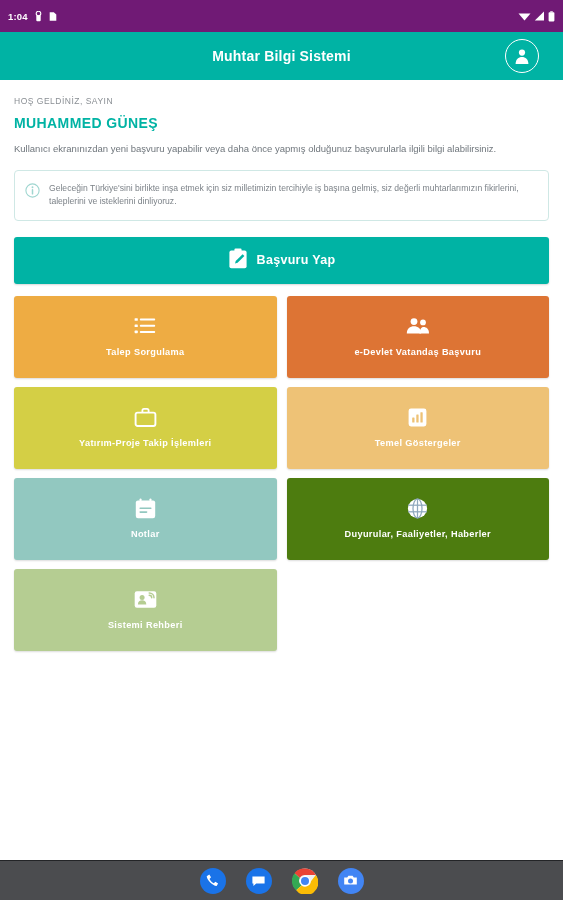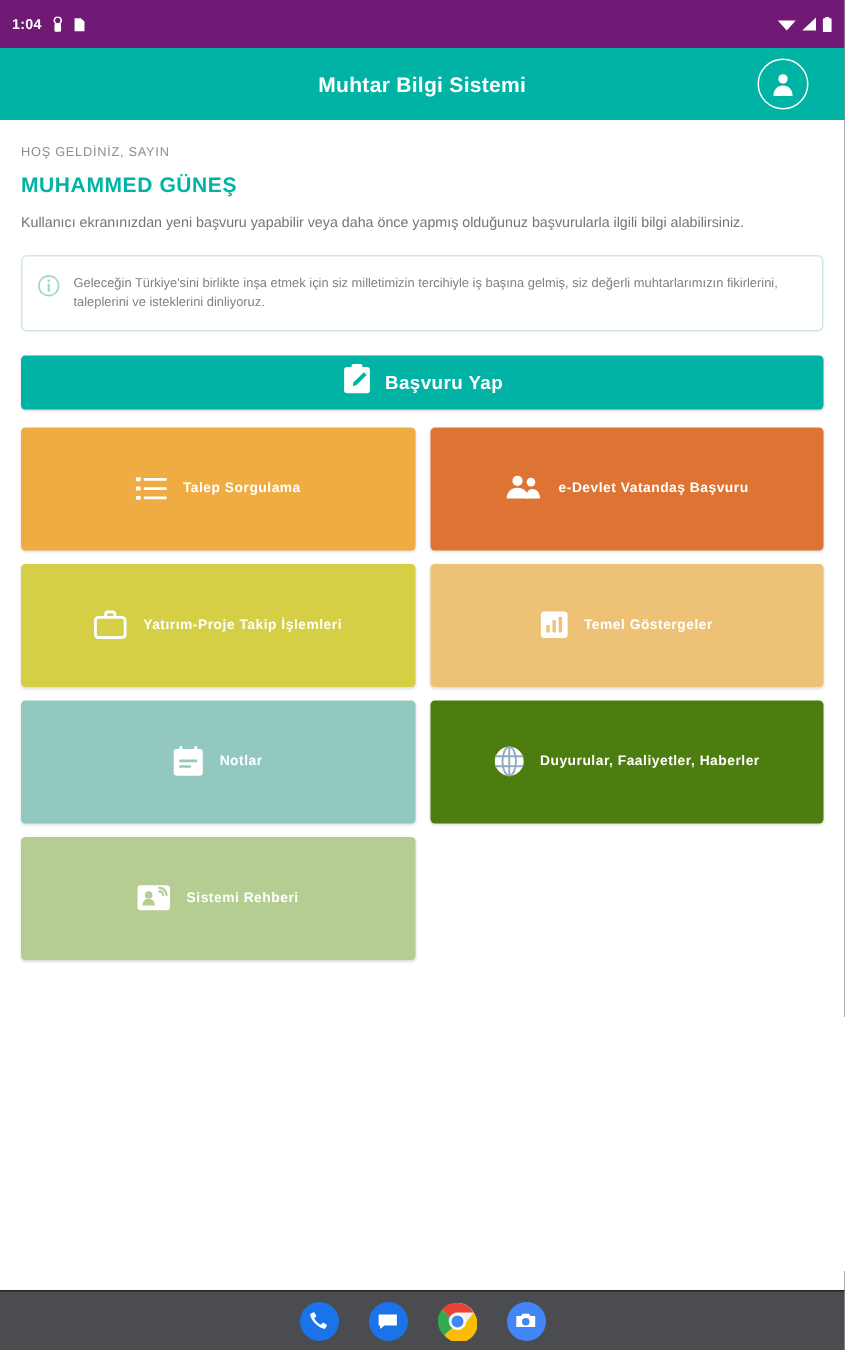--- a/index.html
+++ b/index.html
@@ -80,41 +80,41 @@
   }
   .info-icon { flex: 0 0 auto; margin-top: 1px; }
   .info-texts { flex: 1 1 auto; }
   .info-p {
     font-size: 8.6px; color: #7c8288; line-height: 1.5;
   }
   .info-p.second { margin-top: 13px; }
 
   .primary-btn {
     margin-top: 16px;
-    height: 36px;
+    height: 47px;
     background: #00b3a4;
     border-radius: 3px;
     display: flex; align-items: center; justify-content: center;
     gap: 9px;
     box-shadow: 0 1px 2px rgba(0,0,0,.16);
   }
   .primary-btn .label {
     color: #ffffff; font-size: 12.5px; font-weight: bold; letter-spacing: .3px;
   }
 
   .grid {
     margin-top: 12px;
     display: grid;
     grid-template-columns: 1fr 1fr;
     gap: 9px 10px;
   }
   .tile {
     height: 82px;
     border-radius: 3px;
-    display: flex; flex-direction: row;
+    display: flex; flex-direction: column;
     align-items: center; justify-content: center;
     gap: 10px;
     box-shadow: 0 1px 2px rgba(0,0,0,.14);
     padding: 0 6px;
   }
   .tile .tlabel {
     color: #ffffff; font-size: 9.2px; font-weight: bold;
     letter-spacing: .35px; text-align: center; line-height: 1.2;
   }
   .tile .ticon { display: flex; align-items: center; justify-content: center; height: 22px; }

